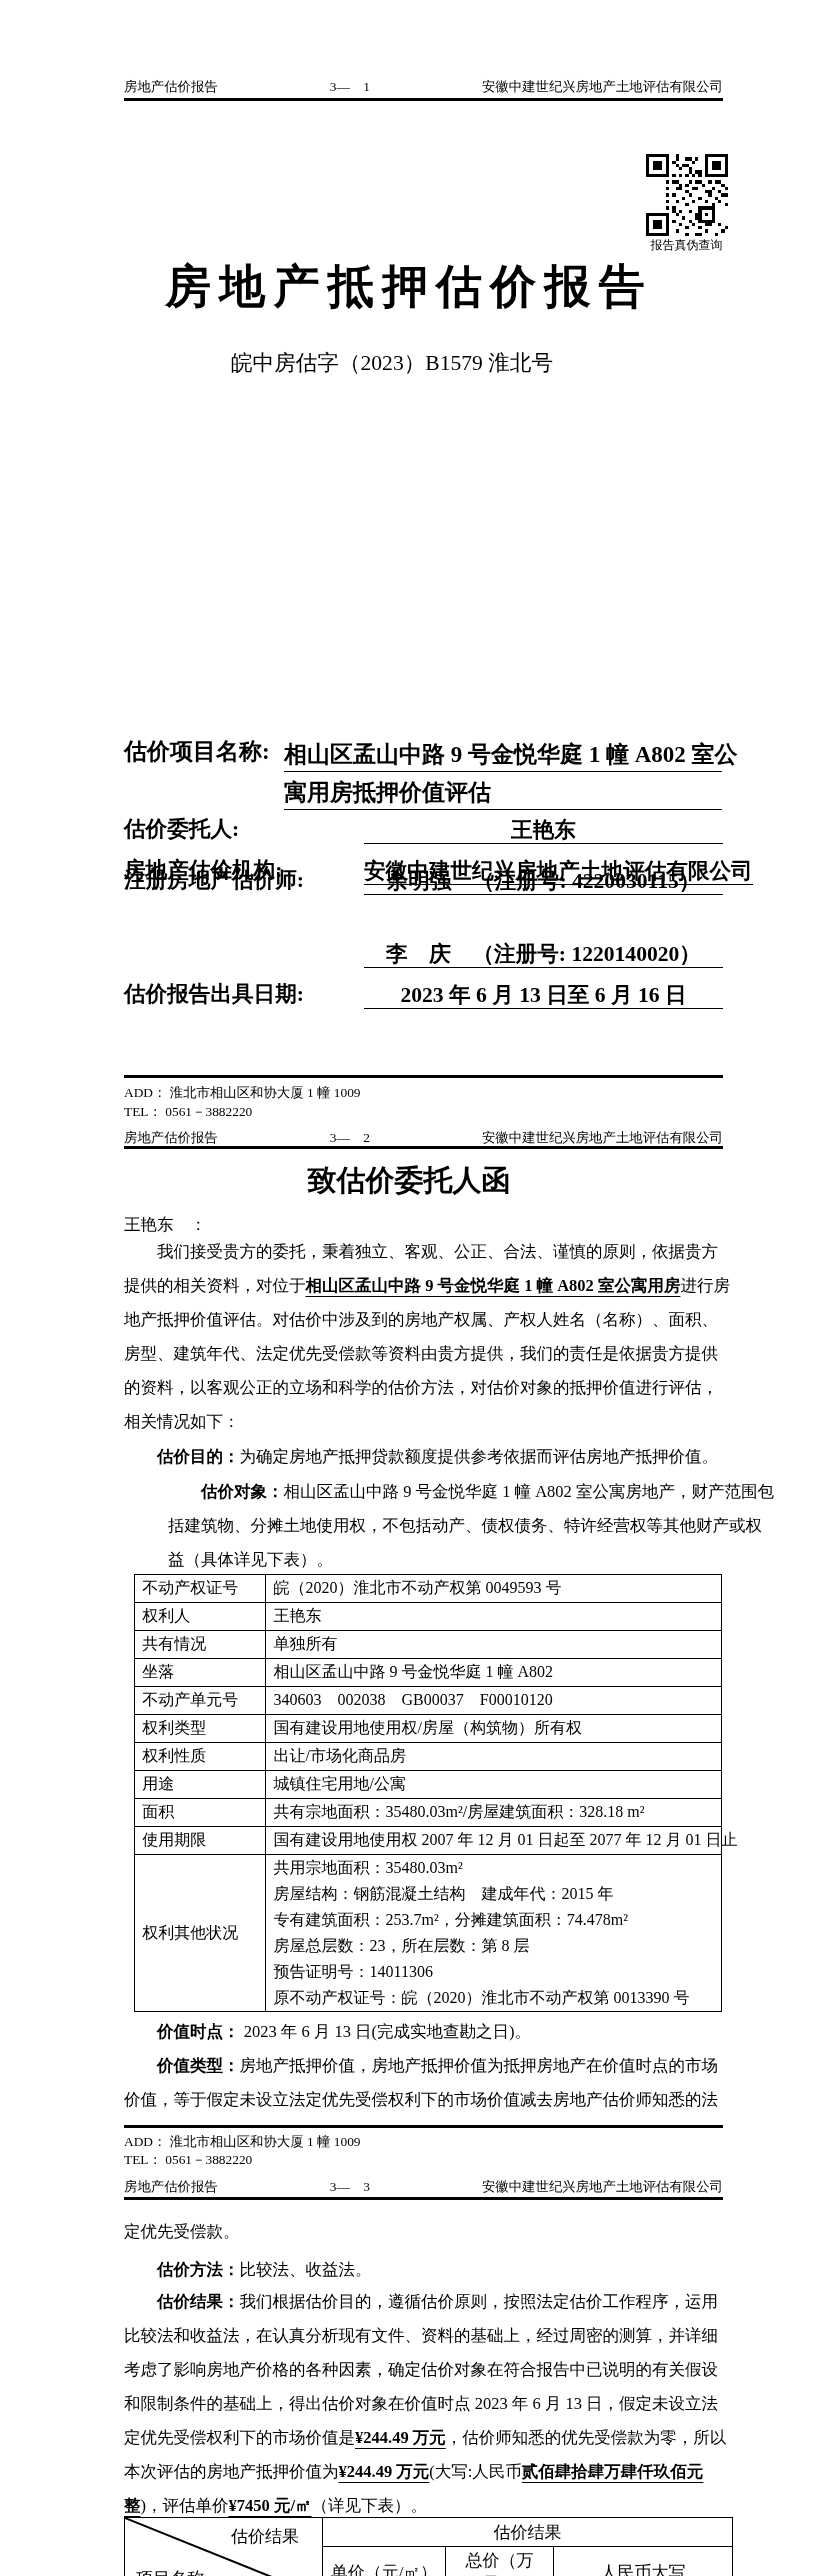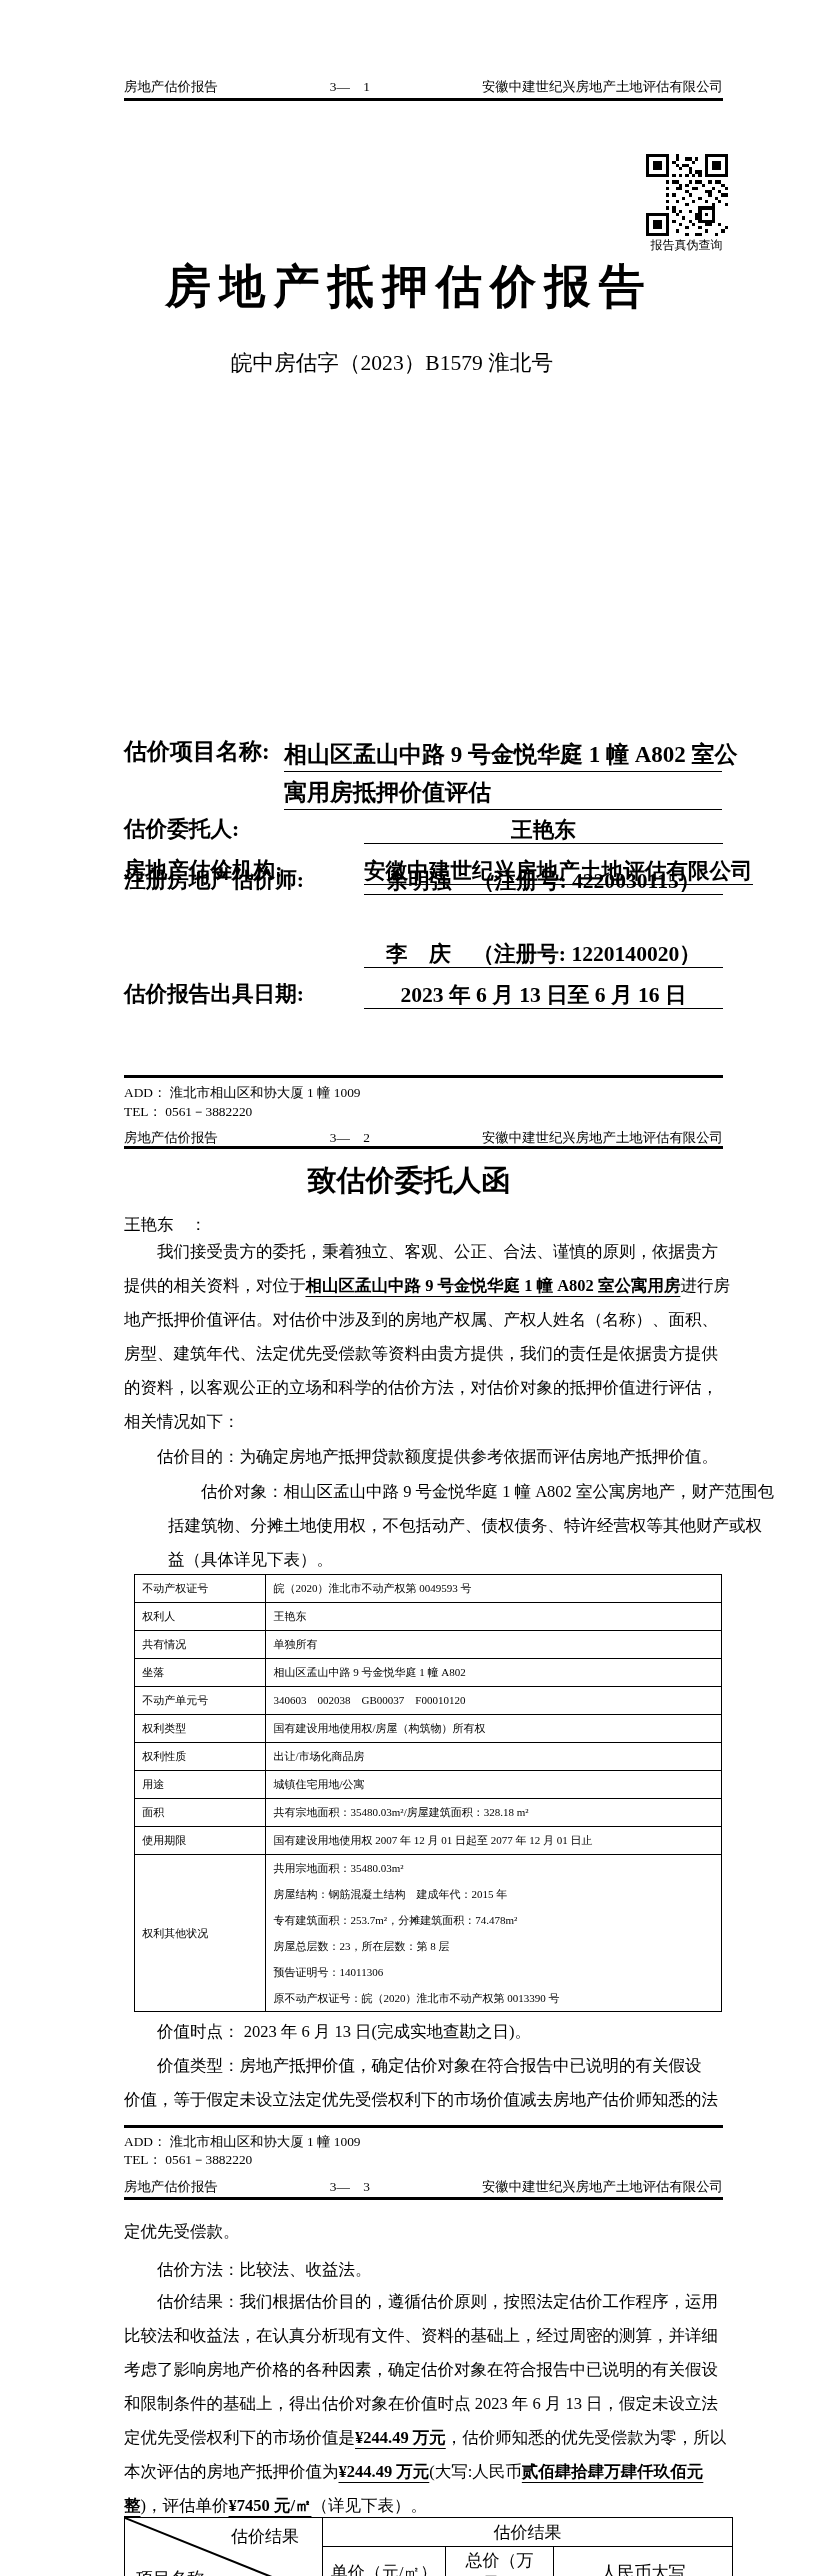--- a/index.html
+++ b/index.html
@@ -18,26 +18,26 @@
   .projline{border-bottom:1.5px solid #000;height:36px;line-height:39px;font-size:23px;
             font-weight:bold;white-space:nowrap;overflow:visible;}
   .fieldrow{left:124px;width:599px;height:29px;display:flex;gap:44px;}
   .fieldrow .lbl{display:inline-block;min-width:196px;font-size:21.6px;font-weight:bold;line-height:29px;white-space:nowrap;}
   .fieldrow .val{flex:1;border-bottom:1.5px solid #000;text-align:center;font-size:21.6px;
                  font-weight:bold;line-height:30px;white-space:nowrap;}
   .ptitle{left:0;width:818px;text-align:center;font-size:29px;font-weight:bold;line-height:31px;}
   .body32{font-size:16.5px;line-height:34px;white-space:nowrap;}
   .para{left:124px;width:600px;}
   .ind{padding-left:33px;}
-  .b{font-weight:normal;}
+  .b{font-weight:bold;}
   .bu{font-weight:bold;text-decoration:underline;text-underline-offset:4.6px;text-decoration-thickness:1px;}
   table{border-collapse:collapse;}
   .ptab{left:134px;width:588px;}
   .ptab table{width:588px;border:1.5px solid #000;table-layout:fixed;}
-  .ptab td{border:1px solid #000;font-size:11px;padding:0 7.2px;height:27px;
+  .ptab td{border:1px solid #000;font-size:16px;padding:0 7.2px;height:27px;
            white-space:nowrap;overflow:visible;vertical-align:middle;margin-left:36px;}
   .ptab td.k{width:116px;}
   .ptab .multi div{line-height:26px;}
   .rtab{left:124px;width:608px;}
   .rtab table{width:608px;border:1.5px solid #000;table-layout:fixed;}
   .rtab td,.rtab th{border:1px solid #000;font-size:17px;font-weight:normal;
                     text-align:center;vertical-align:middle;padding:2.1px 5.2px;}
   .diagcell{position:relative;padding:0!important;}
   .diagcell svg{position:absolute;left:0;top:0;width:100%;height:100%;}
   .diagcell .dt{position:absolute;top:7.2px;right:23px;font-size:17px;}
@@ -261,21 +261,21 @@
           </td>
         </tr>
       </tbody>
     </table>
   </div>
 
   <div class="abs para" style="top:2015px;">
     <div class="body32 ind"><span class="b">价值时点：</span><span> 2023 年 6 月 13 日(完成实地查勘之日)。</span></div>
   </div>
   <div class="abs para" style="top:2049px;">
-    <div class="body32 ind"><span class="b">价值类型：</span><span>房地产抵押价值，确定估价对象在符合报告中已说明的有关假设</span></div>
+    <div class="body32 ind"><span class="b">价值类型：</span><span>房地产抵押价值，房地产抵押价值为抵押房地产在价值时点的市场</span></div>
     <div class="body32">价值，等于假定未设立法定优先受偿权利下的市场价值减去房地产估价师知悉的法</div>
   </div>
 
   <div class="abs rule" style="top:2125px;"></div>
   <div class="abs foot" style="top:2133px;">ADD： 淮北市相山区和协大厦 1 幢 1009</div>
   <div class="abs foot" style="top:2151px;">TEL： 0561－3882220</div>
 
   <div class="abs hdr" style="top:2178px;">
     <span>房地产估价报告</span>
     <span>3—　3</span>

